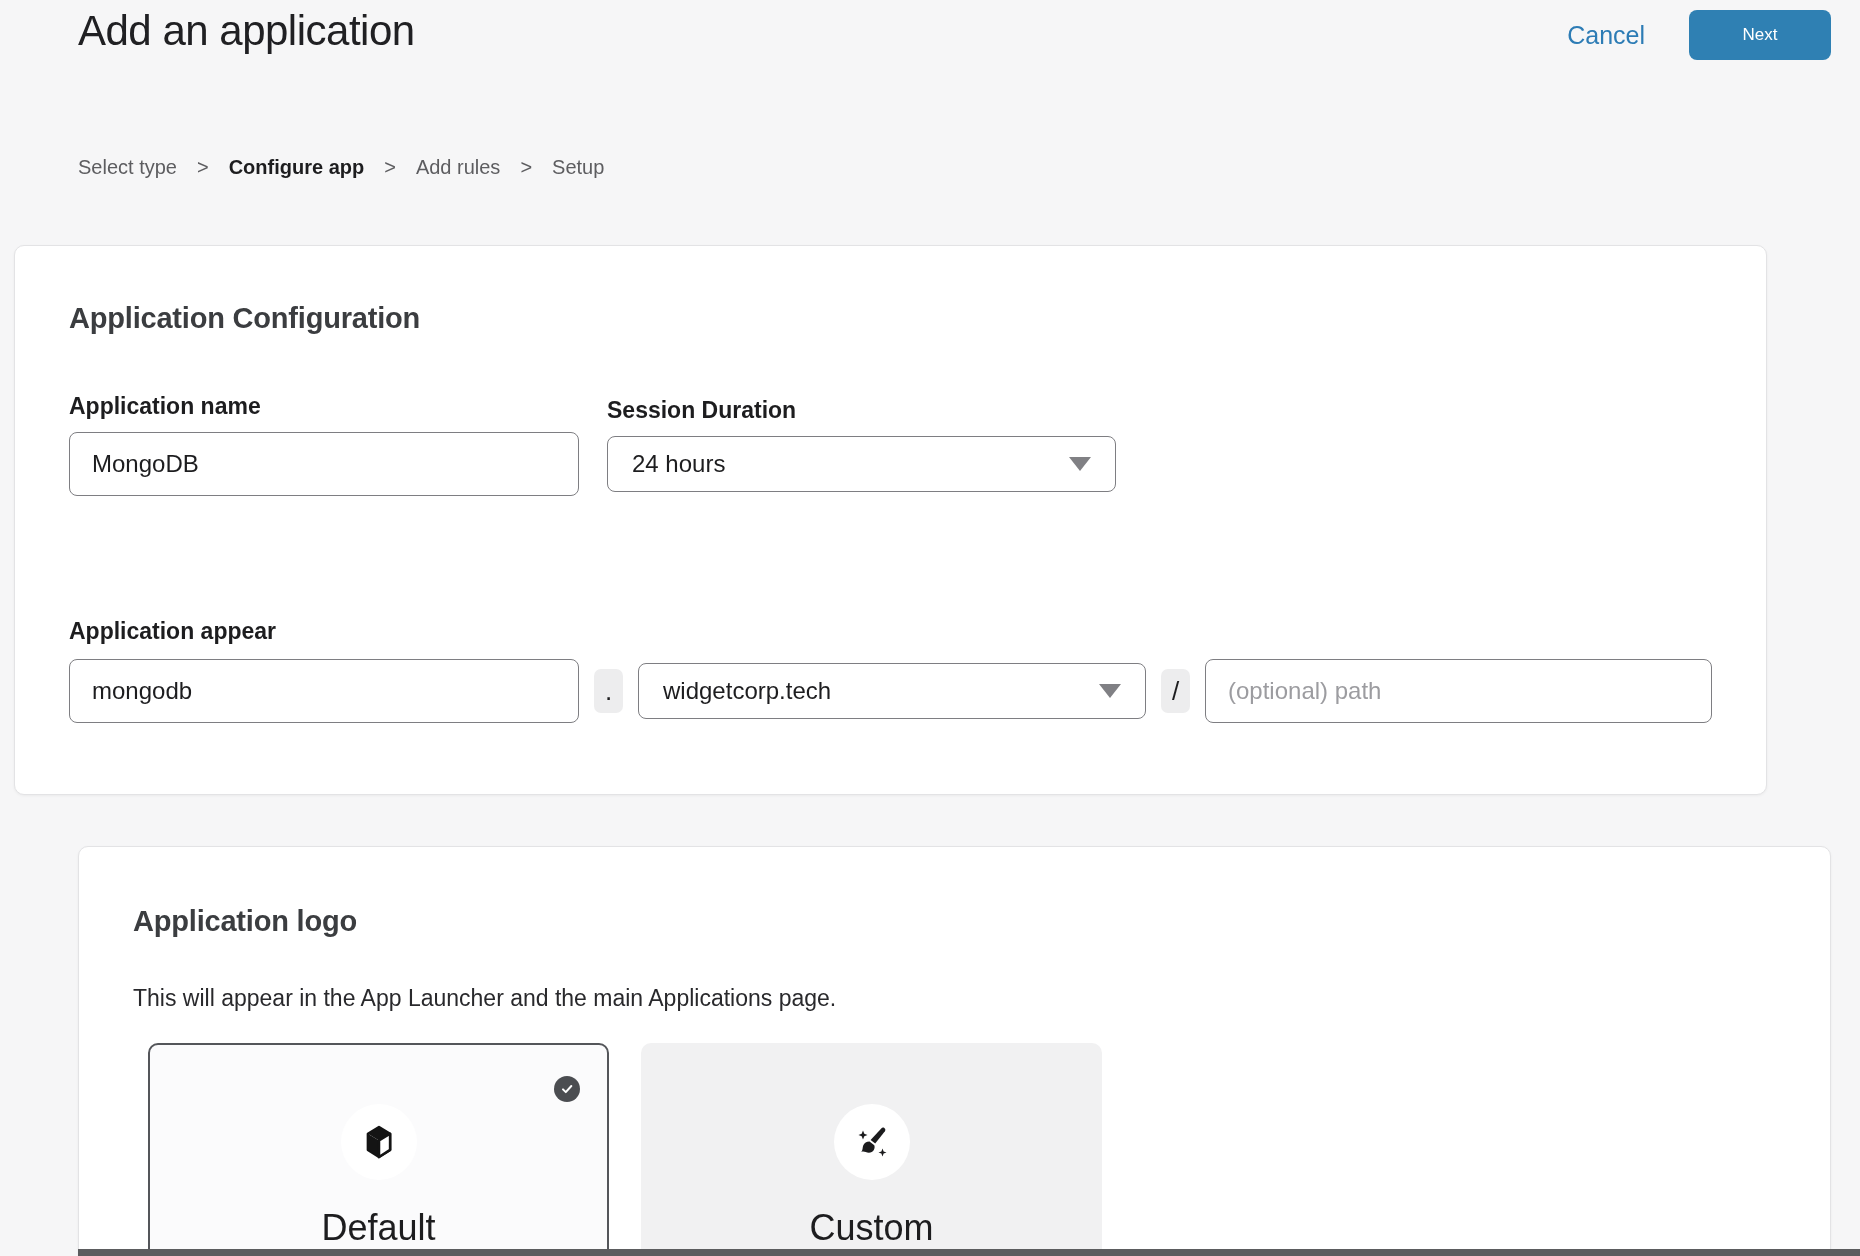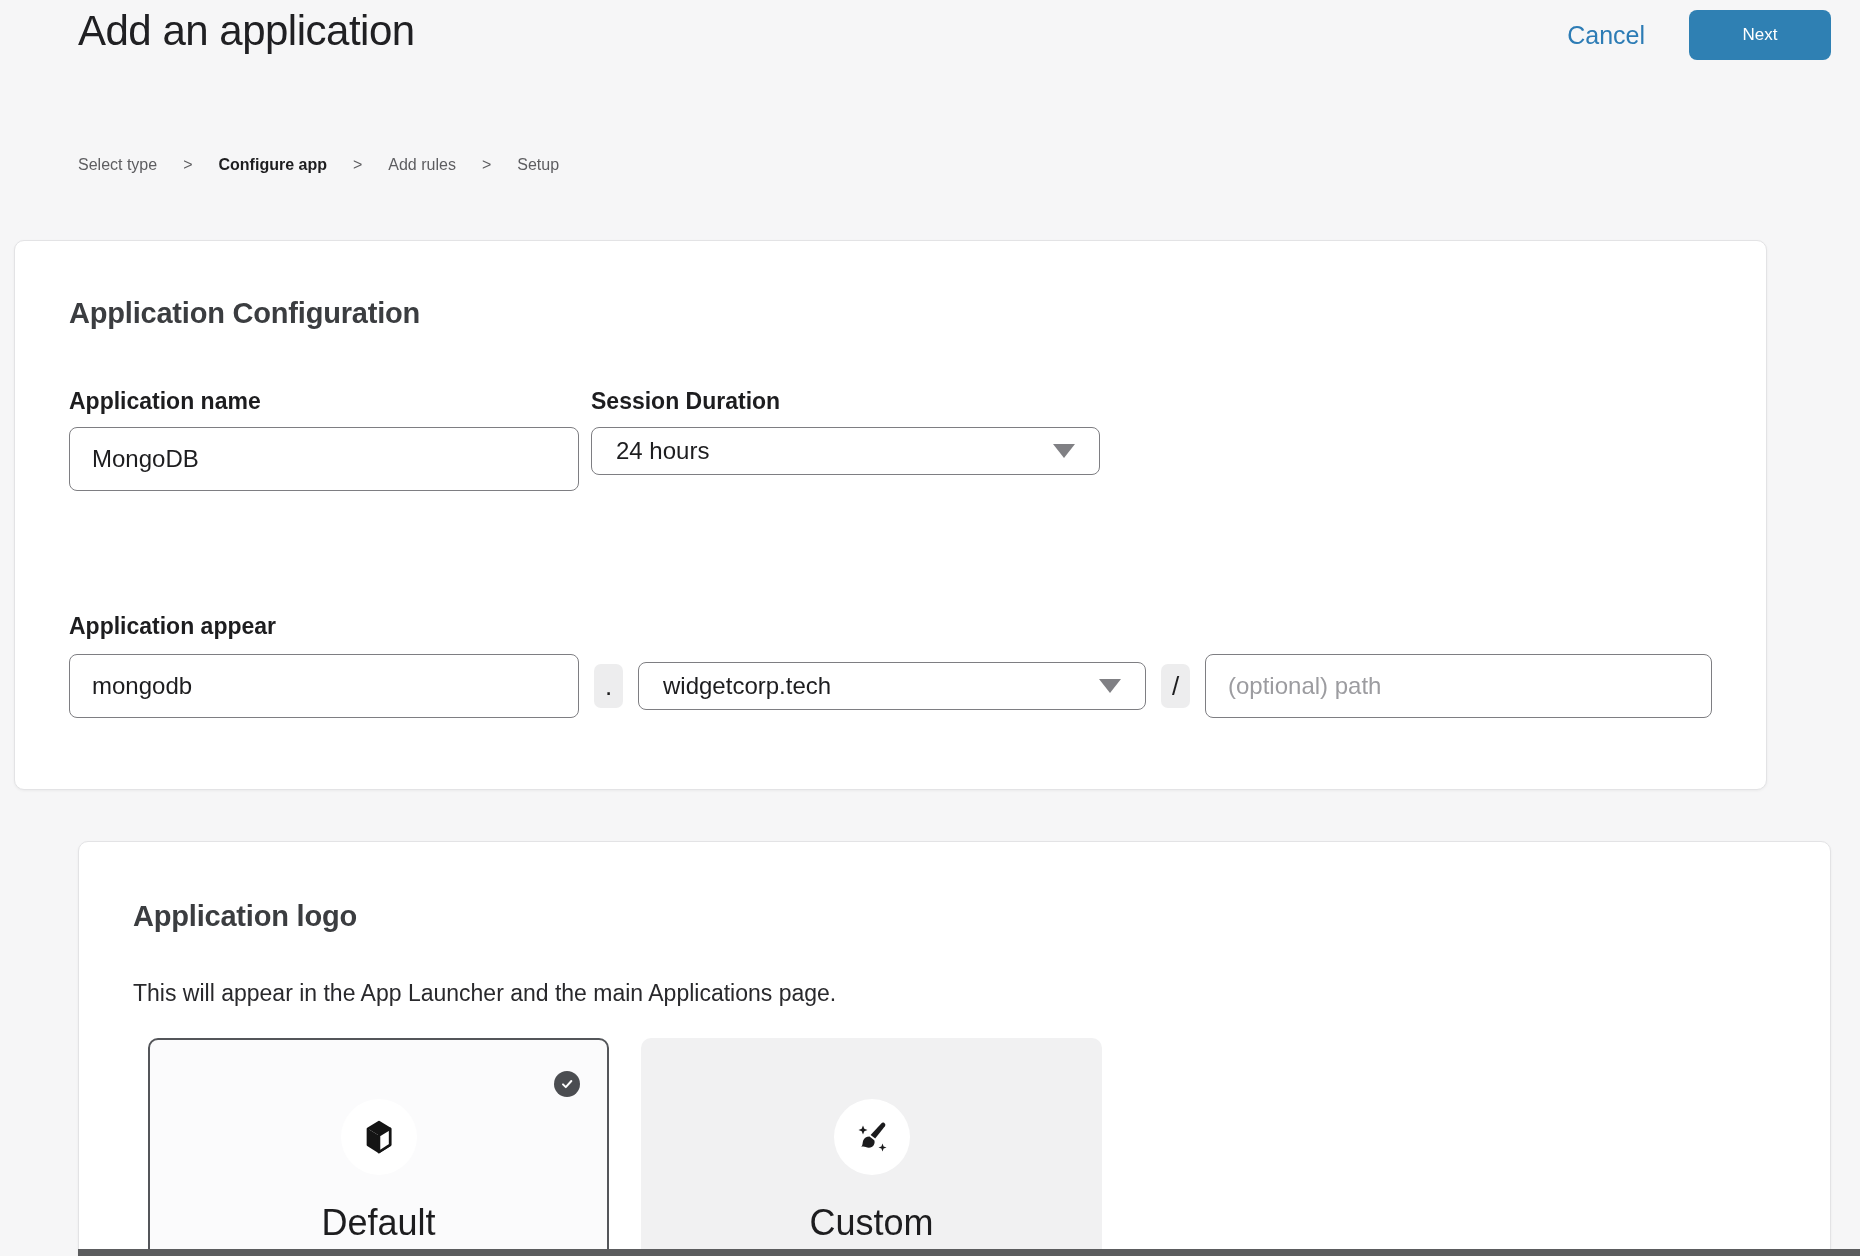--- a/index.html
+++ b/index.html
@@ -50,23 +50,23 @@
     color: #ffffff;
     font-size: 17px;
     font-family: Liberation Sans, sans-serif;
     cursor: pointer;
   }
 
   
   .breadcrumb {
     display: flex;
     align-items: center;
-    gap: 26px;
+    gap: 20px;
     margin: 96px 0 0 78px;
-    font-size: 16px;
+    font-size: 20px;
     color: #5d5d60;
   }
   .crumb-step { cursor: pointer; }
   .crumb-step.active { color: #1d1d1f; font-weight: 700; }
   .crumb-sep { color: #5d5d60; }
 
   
   .card {
     margin-left: 78px;
     width: 1753px;
@@ -80,21 +80,21 @@
   .card-logo { margin-top: 51px; height: 480px; padding-top: 58px; }
 
   .section-title {
     font-size: 29px;
     font-weight: 700;
     color: #3b3d40;
     letter-spacing: -0.2px;
   }
 
   
-  .form-grid { display: flex; gap: 12px; margin-top: 58px; }
+  .form-grid { display: flex; gap: 28px; margin-top: 58px; align-items: center; }
   .field-label {
     display: block;
     font-size: 23px;
     font-weight: 700;
     color: #1d1d1f;
     margin-bottom: 12px;
   }
   .text-input {
     height: 64px;
     border: 1px solid #7e7e82;
@@ -103,21 +103,21 @@
     font-size: 24px;
     font-family: inherit;
     color: #1d1d1f;
     padding: 0 22px;
     outline: none;
   }
   .text-input::placeholder { color: #9c9ca0; }
   .w-name { width: 510px; }
   .select-box {
     width: 509px;
-    height: 48px;
+    height: 56px;
     border: 1px solid #7e7e82;
     border-radius: 8px;
     background: #fff;
     display: flex;
     align-items: center;
     justify-content: space-between;
     padding: 0 24px;
     font-size: 24px;
     cursor: pointer;
   }

